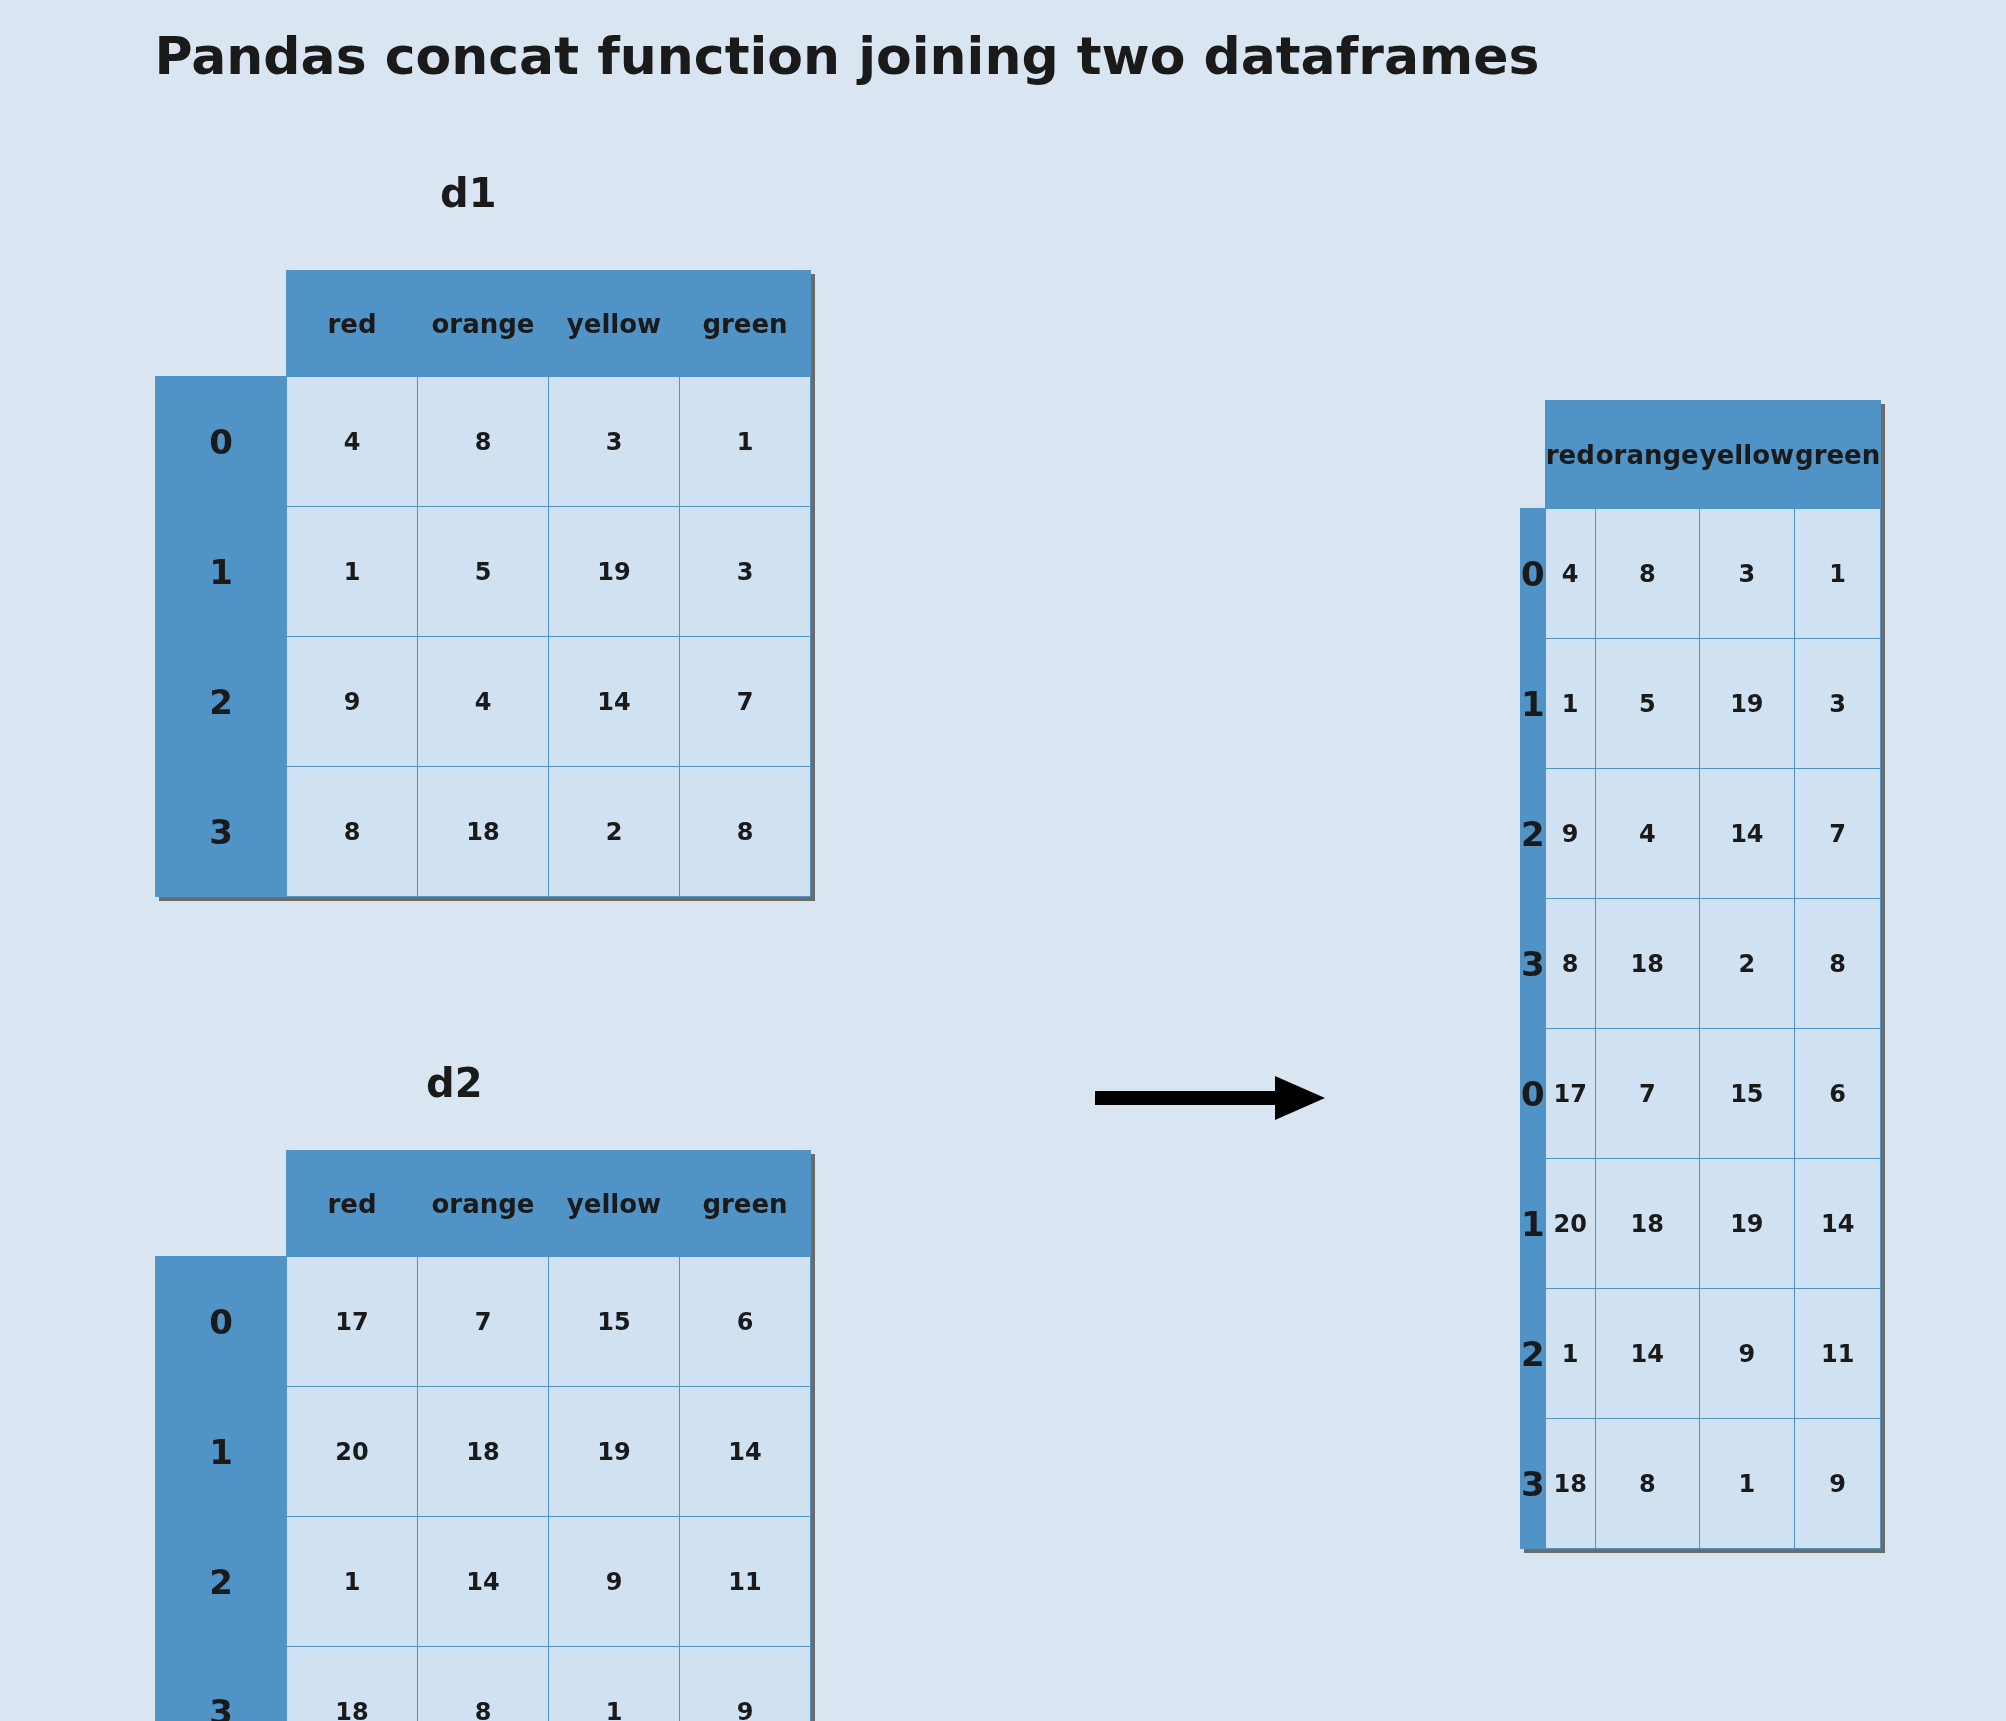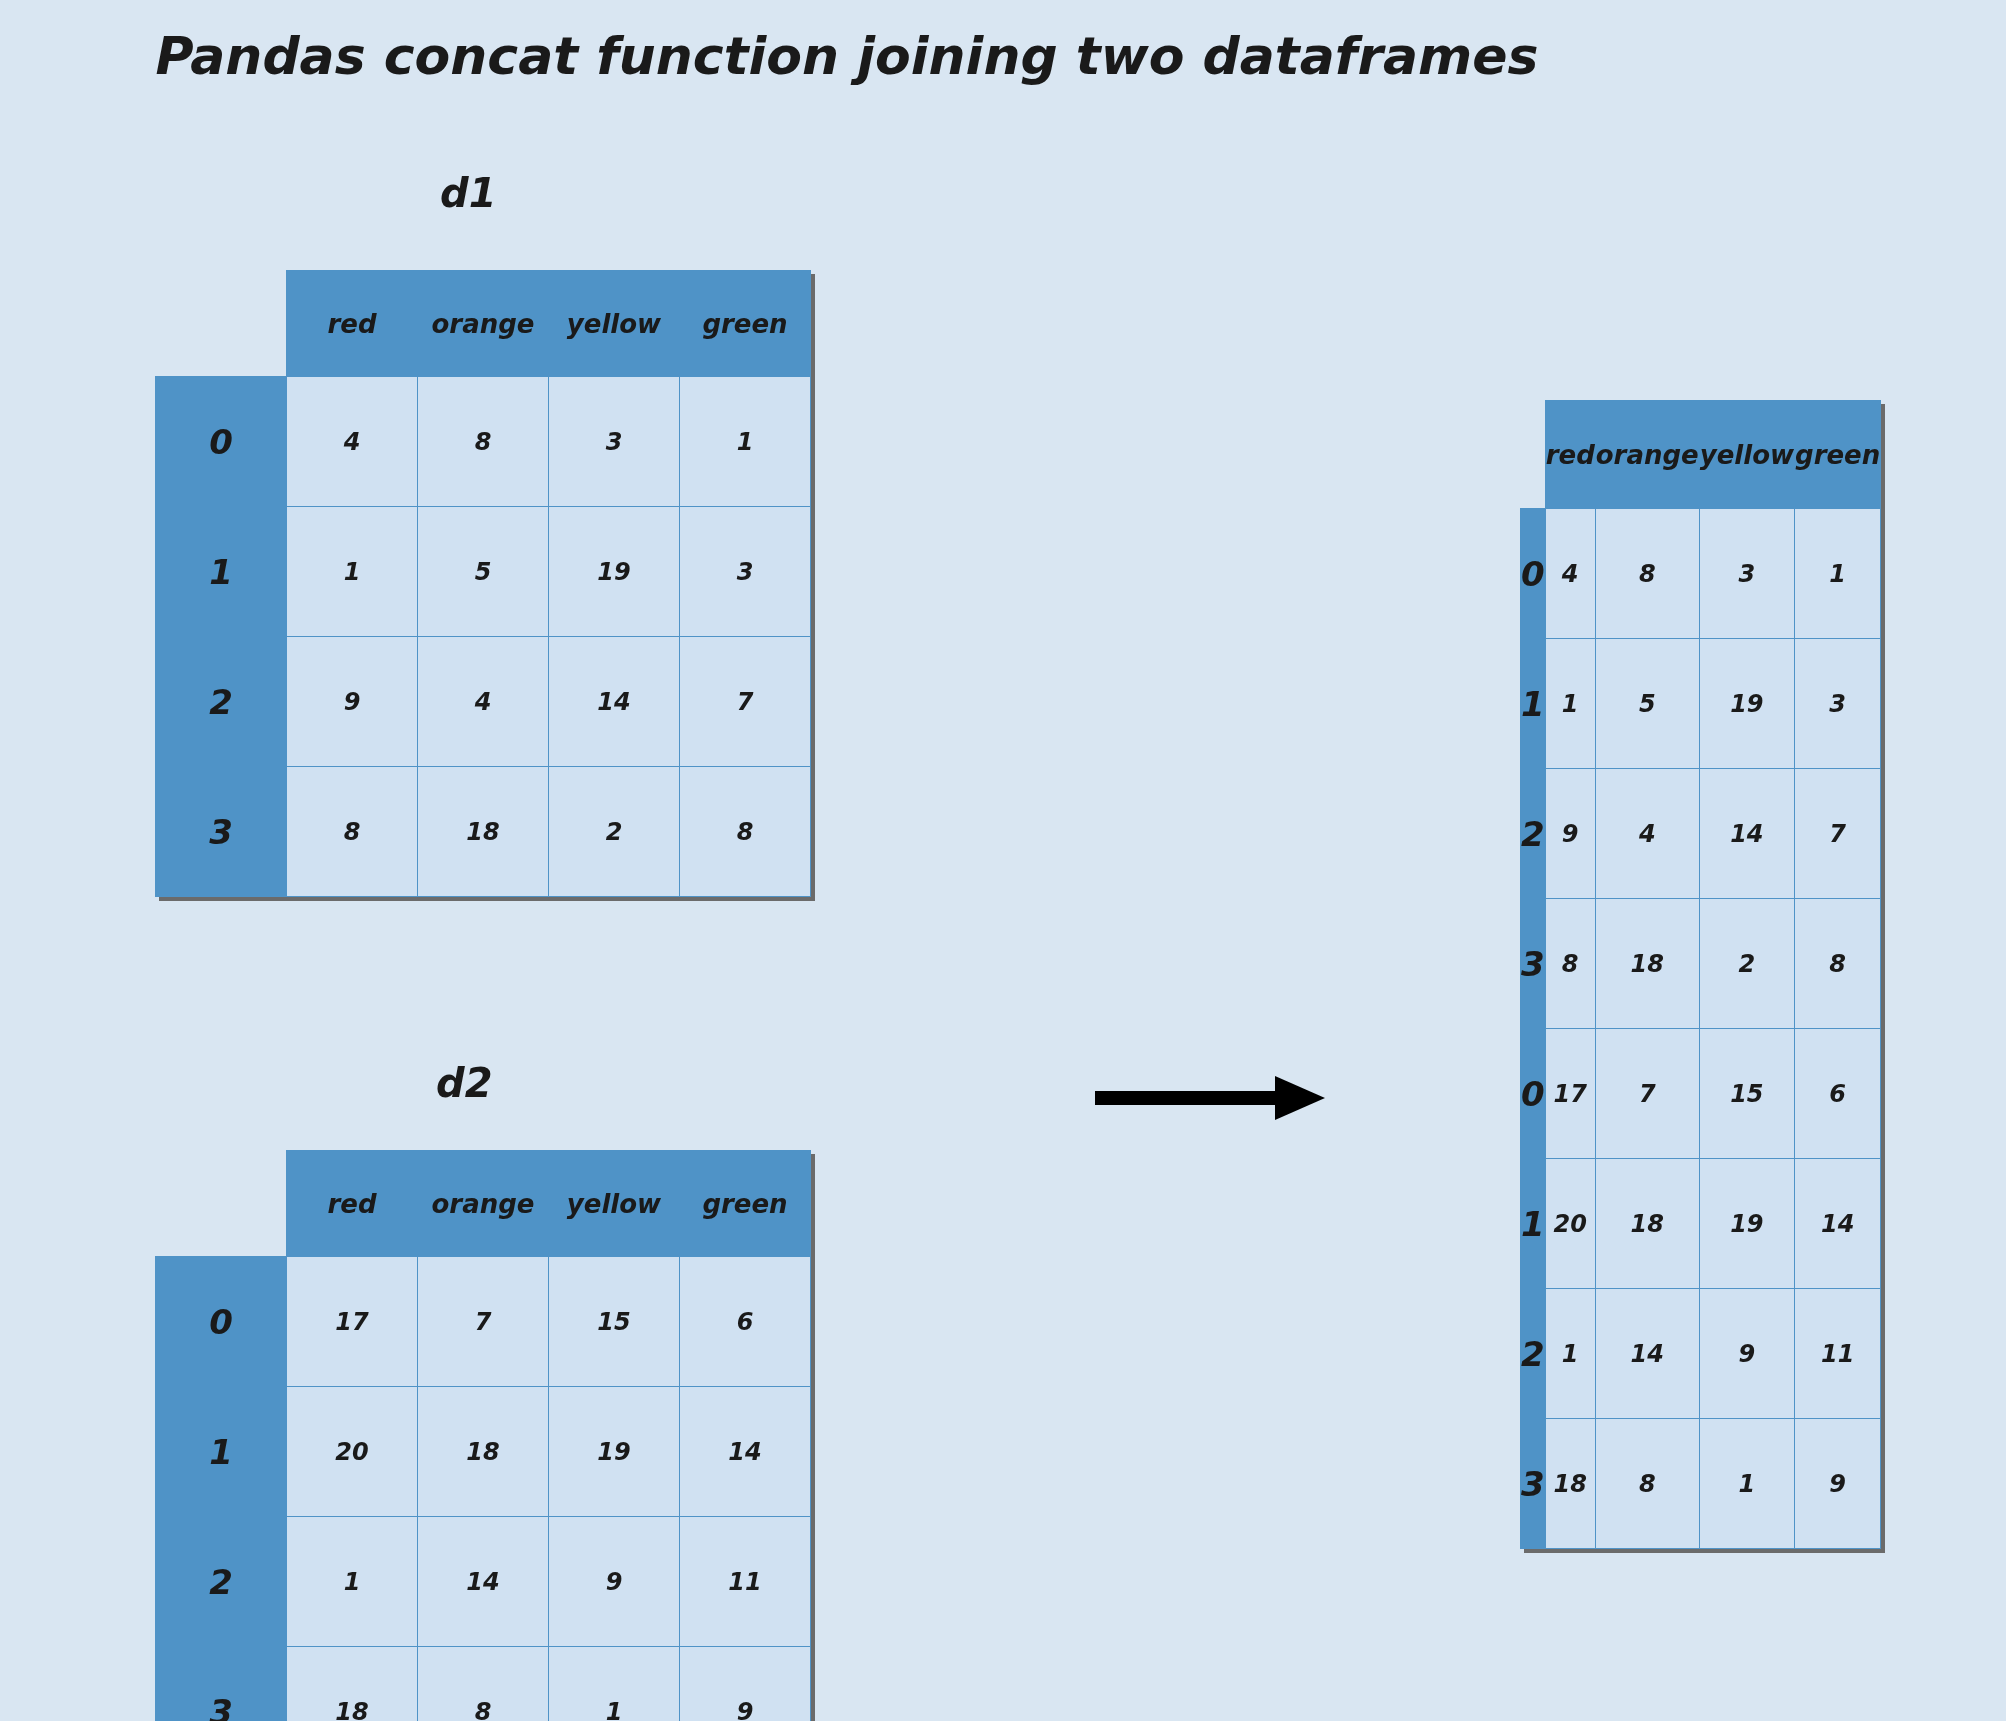--- a/index.html
+++ b/index.html
@@ -8,21 +8,20 @@
     height: 1721px;
     background: #d9e6f2;
     font-family: "DejaVu Sans", "Verdana", "Arial", sans-serif;
     color: #1a1a1a;
     overflow: hidden;
   }
   .canvas {
     position: relative;
     width: 1694px;
     height: 1721px;
-    font-style: italic;
   }
   .main-title {
     position: absolute;
     left: 0;
     right: 0;
     top: 26px;
     text-align: center;
     font-size: 52px;
     font-weight: 700;
   }
@@ -143,21 +142,21 @@
       <tr>
         <th class="rowhdr">3</th>
         <td class="cell">8</td>
         <td class="cell">18</td>
         <td class="cell">2</td>
         <td class="cell">8</td>
       </tr>
     </tbody>
   </table>
 
-  <div class="subtitle" style="left:436px; top:1060px;">d2</div>
+  <div class="subtitle" style="left:426px; top:1060px;">d2</div>
 
   <table class="df df-small" style="left:155px; top:1150px;">
     <thead>
       <tr>
         <th class="corner"></th>
         <th class="colhdr">red</th>
         <th class="colhdr">orange</th>
         <th class="colhdr">yellow</th>
         <th class="colhdr">green</th>
       </tr>

